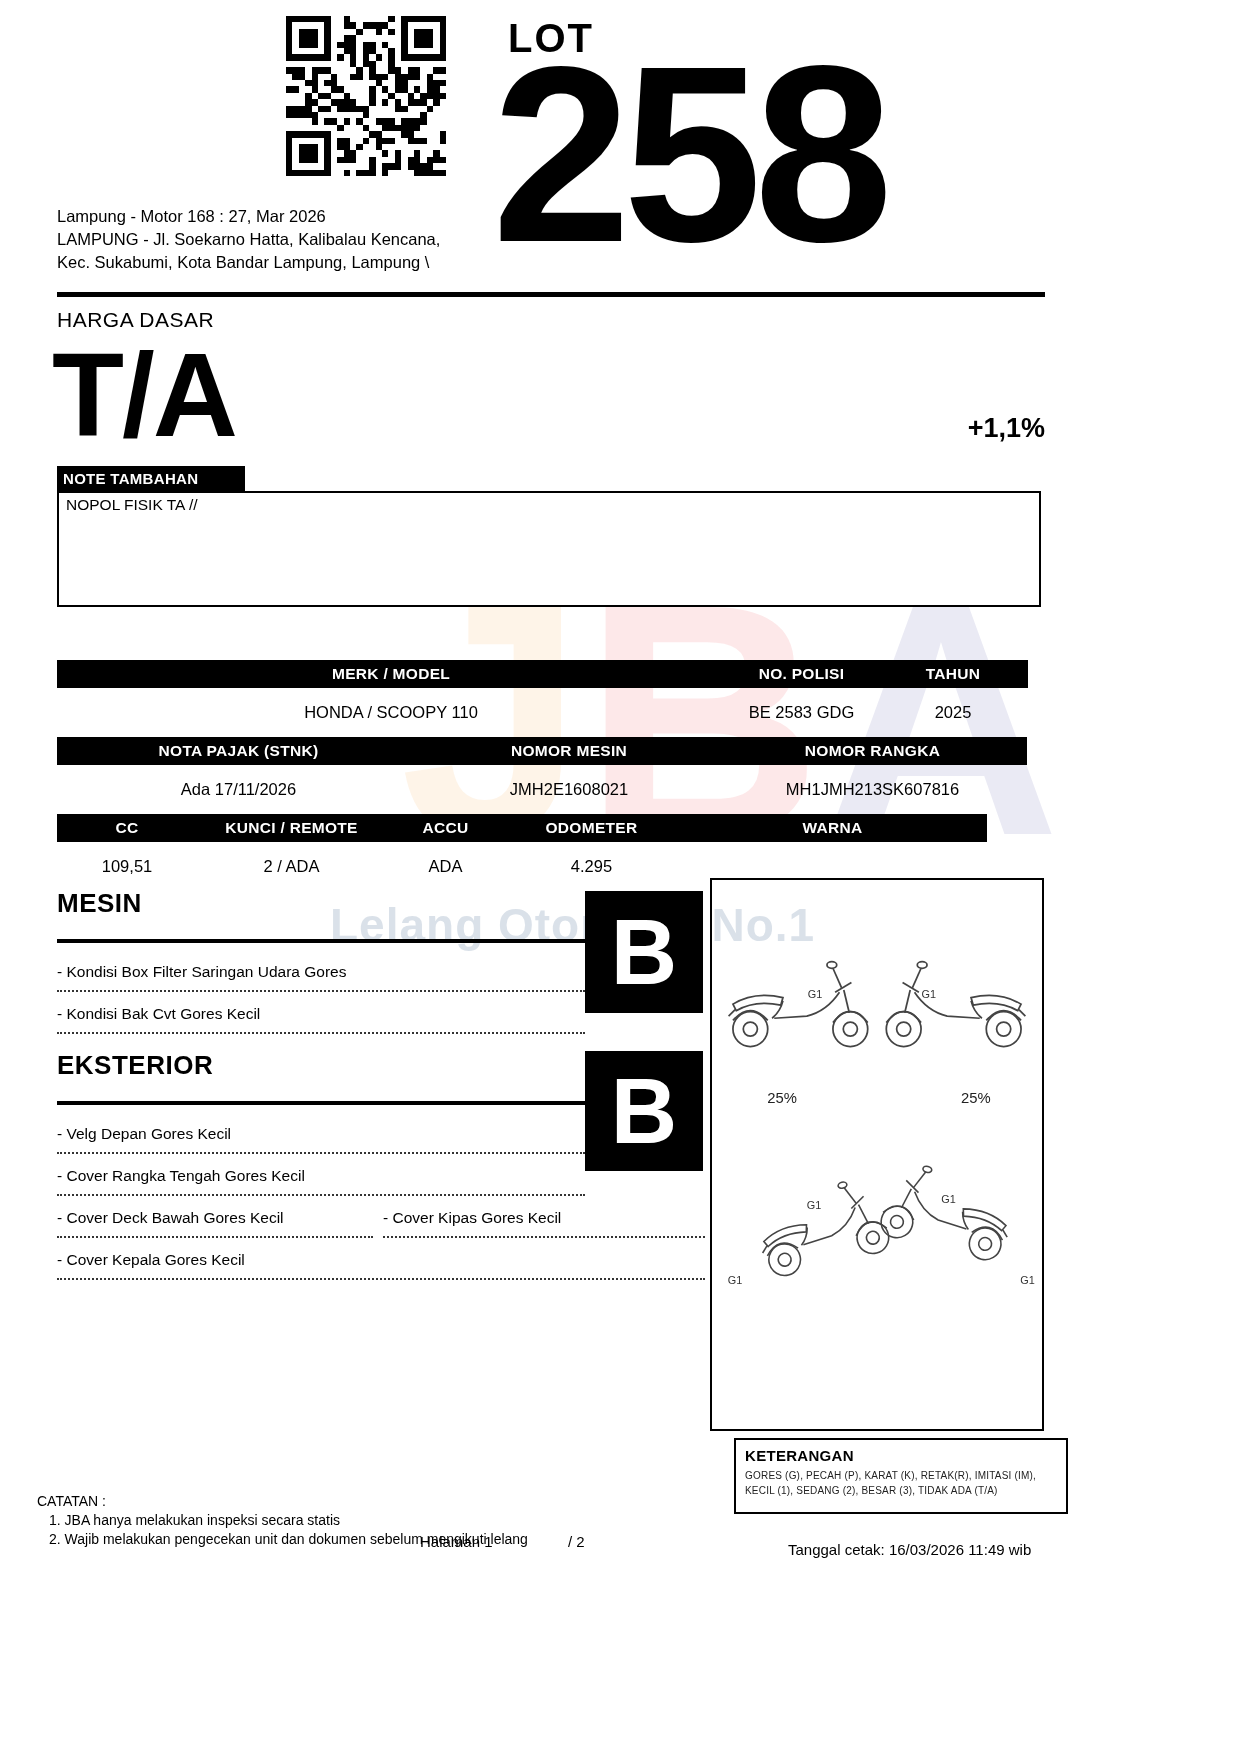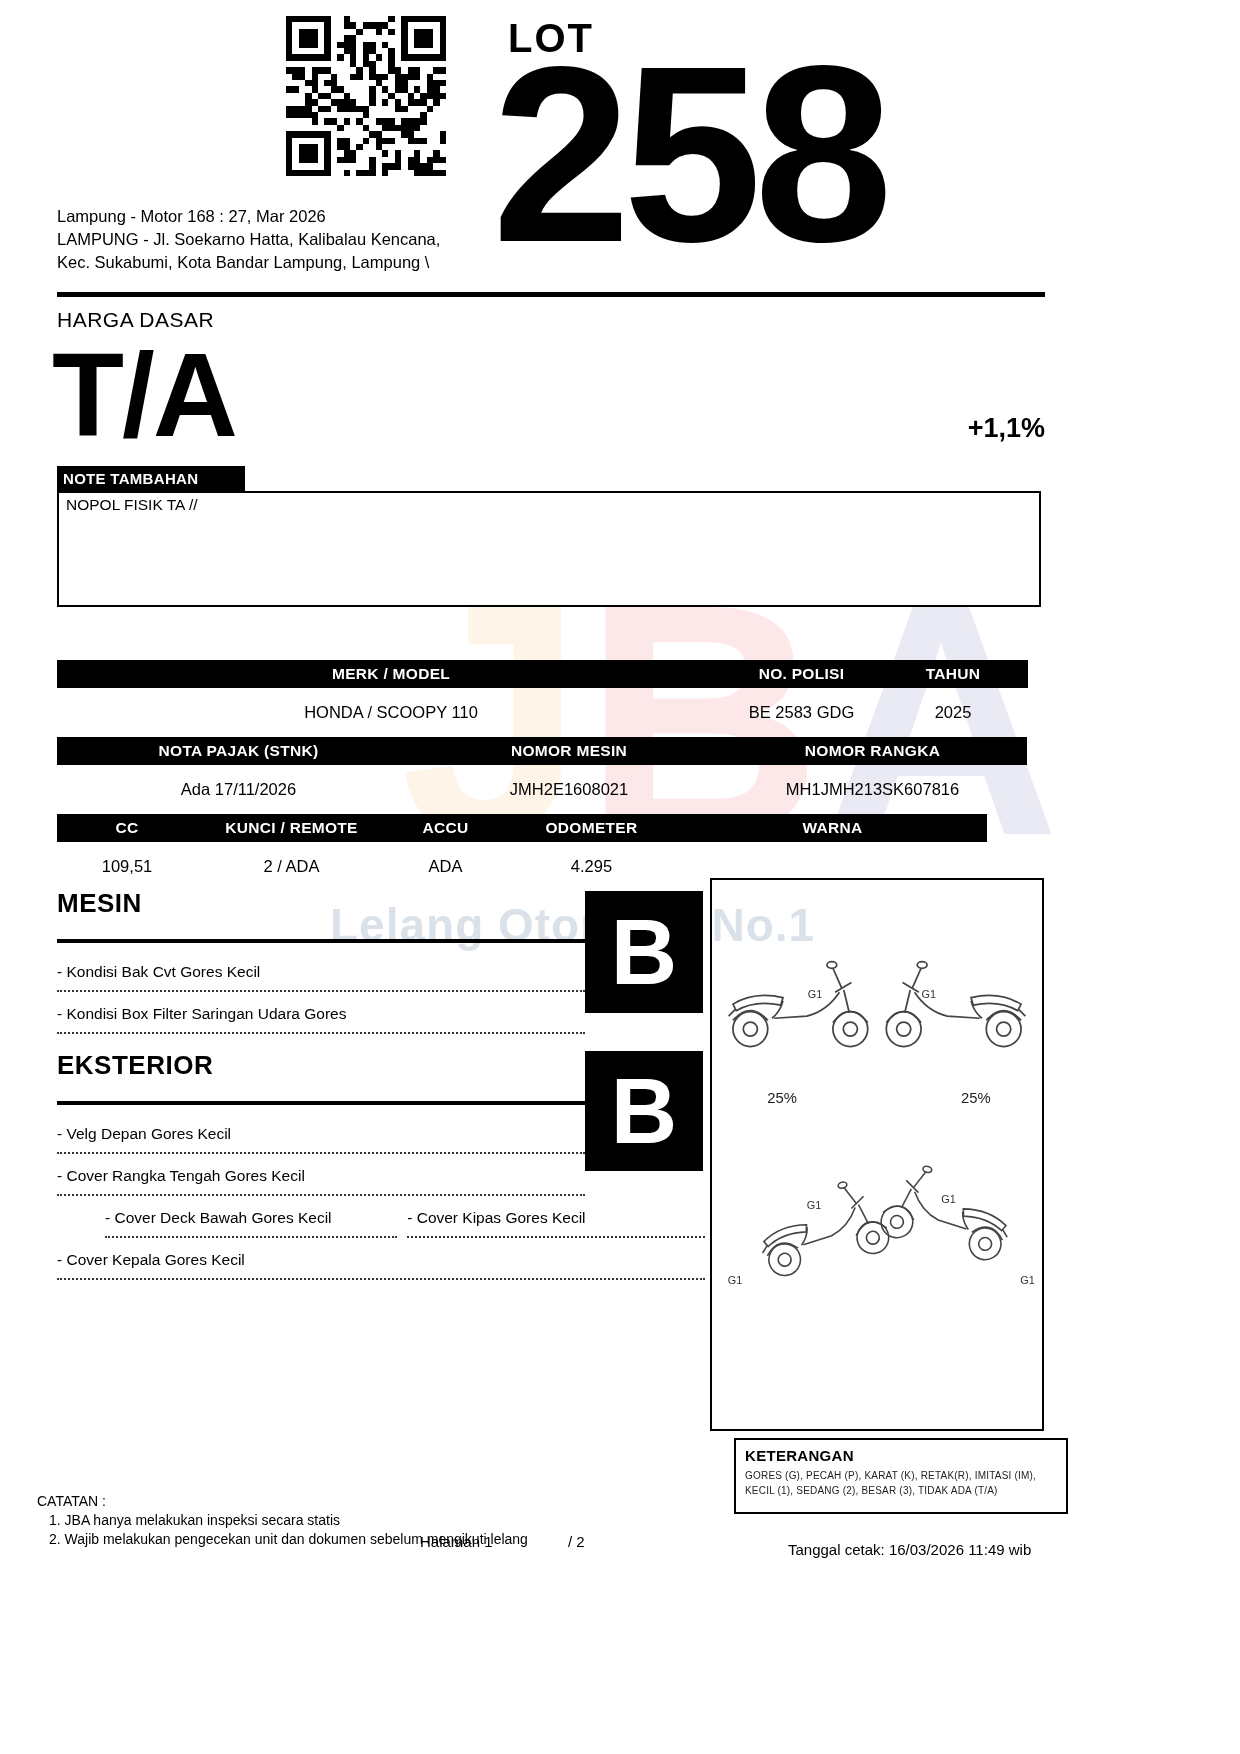--- a/index.html
+++ b/index.html
@@ -41,21 +41,21 @@
 
   
   .section { position:absolute; left:57px; width:650px; }
   .sec-mesin { top:888px; }
   .sec-eks { top:1050px; }
   .section h2 { font-size:26px; font-weight:bold; width:528px; padding-bottom:20px; border-bottom:4px solid #000; margin-bottom:16px; letter-spacing:.5px; }
   .item { font-size:15.5px; padding:4px 0 9px; border-bottom:2px dotted #333; margin-bottom:9px; }
   .w528 { width:528px; }
   .w648 { width:648px; }
   .two-col { display:flex; width:648px; }
-  .two-col .item-left { width:316px; margin-right:10px;margin-left:48px; }
+  .two-col .item-left { width:316px; margin-right:10px; }
   .two-col .item-right { width:322px; }
   .grade { position:absolute; left:585px; width:118px; background:#000; color:#fff; display:flex; align-items:center; justify-content:center; font-size:92px; font-weight:bold; }
   .grade-mesin { top:891px; height:122px; }
   .grade-eks { top:1051px; height:120px; }
 
   
   .diagram-box { position:absolute; left:710px; top:878px; width:334px; height:553px; border:2px solid #000; }
   .diagram-box svg { width:100%; height:100%; }
   .pct { font-size:15px; fill:#222; }
   .g1 { font-size:11px; fill:#333; }
@@ -345,22 +345,22 @@
     <div class="spec-row">
       <div class="v c-cc">109,51</div>
       <div class="v c-kun">2 / ADA</div>
       <div class="v c-acc">ADA</div>
       <div class="v c-odo">4.295</div>
     </div>
   </div>
 
   <div class="section sec-mesin">
     <h2>MESIN</h2>
+    <div class="item w528">- Kondisi Box Filter Saringan Udara Gores</div>
     <div class="item w528">- Kondisi Bak Cvt Gores Kecil</div>
-    <div class="item w528">- Kondisi Box Filter Saringan Udara Gores</div>
   </div>
   <div class="grade grade-mesin">B</div>
 
   <div class="section sec-eks">
     <h2>EKSTERIOR</h2>
     <div class="item w528">- Velg Depan Gores Kecil</div>
     <div class="item w528">- Cover Rangka Tengah Gores Kecil</div>
     <div class="two-col">
       <div class="item item-left">- Cover Deck Bawah Gores Kecil</div>
       <div class="item item-right">- Cover Kipas Gores Kecil</div>

